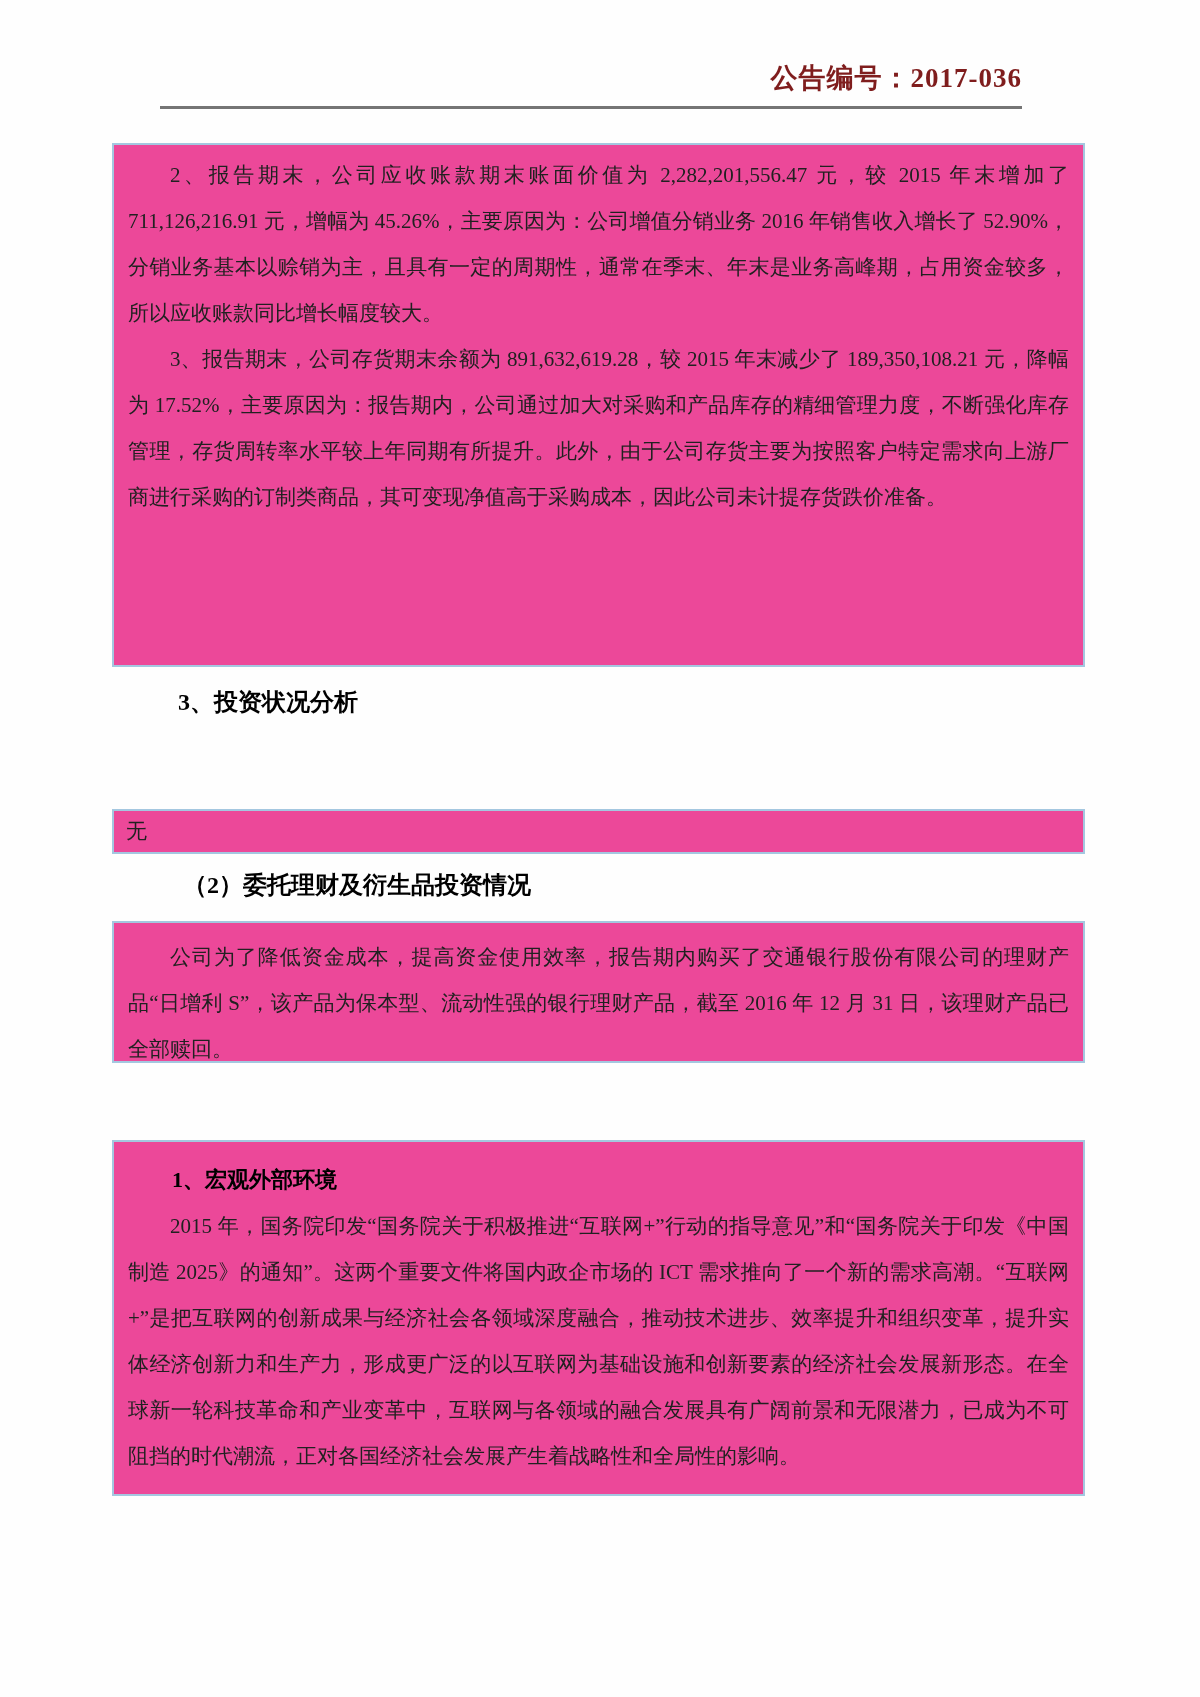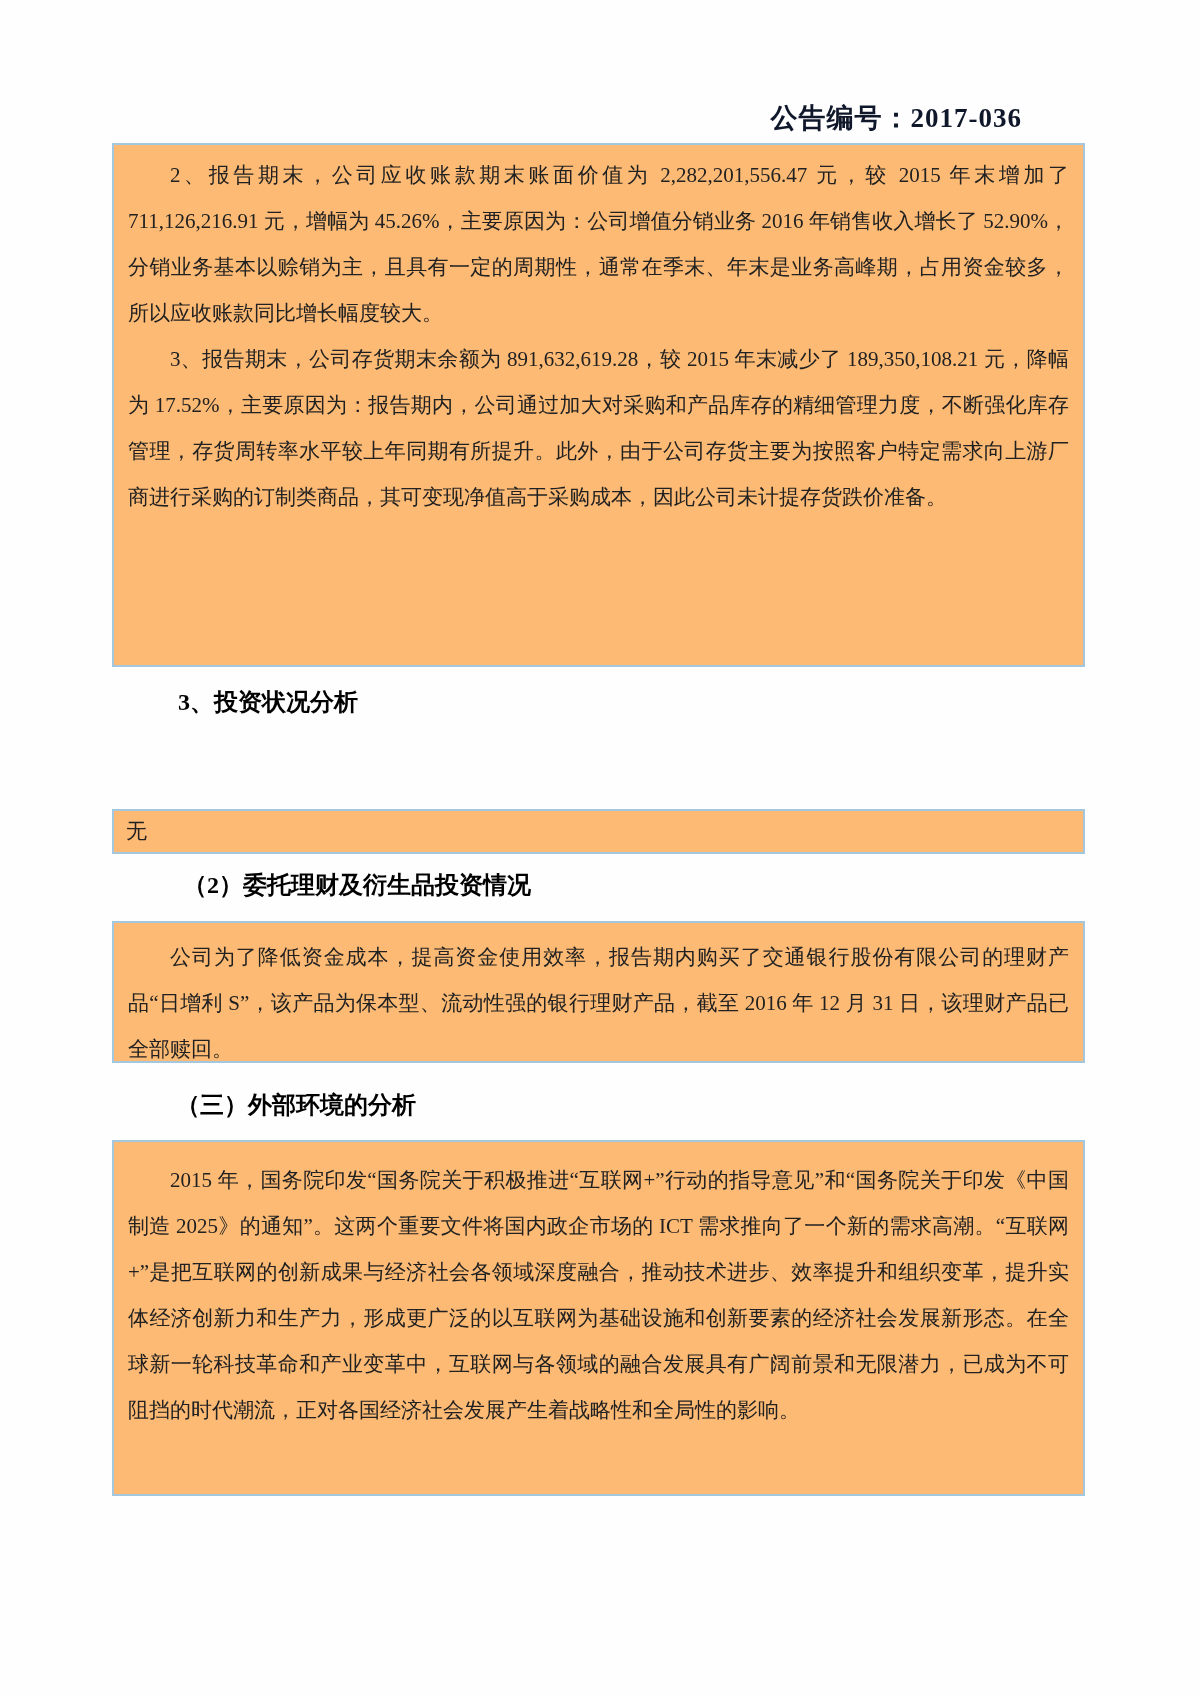--- a/index.html
+++ b/index.html
@@ -9,32 +9,31 @@
     margin:0 auto;
     background:#fefefe;
     overflow:hidden;
     font-family:"Liberation Serif","DejaVu Serif",serif;
     color:#212121;
   }
   
   .doc-header {
     position:absolute; top:60px; left:160px; width:862px;
     text-align:right;
-    font-size:27px; font-weight:bold; color:#0f172a;
+    font-size:27px; font-weight:bold; color:#7f1d1d;
     letter-spacing:1px;
     padding-bottom:10px;
     border-bottom:3px solid var(--rule-color,#757575);
-    margin-top:40px;
   }
   
   .box {
     position:absolute; left:112px; width:973px;
     box-sizing:border-box;
     border:2px solid var(--box-border,#a4c7e0);
-    background:#fdba74;
+    background:#ec4899;
   }
   .box p {
     margin:0;
     font-size:21px; line-height:46px;
     text-align:justify;
     text-indent:2em;
     color:#212121;
   }
   .box-notes   { top:143px; height:524px; padding:7px 14px; }
   .box-none    { top:809px; height:45px;  padding:0 12px; font-size:21px; line-height:41px; }
@@ -79,19 +78,19 @@
   <div class="box box-none">
     <span>无</span>
   </div>
 
   <h3 class="heading h-sub2">（2）委托理财及衍生品投资情况</h3>
 
   <div class="box box-wealth">
     <p>公司为了降低资金成本，提高资金使用效率，报告期内购买了交通银行股份有限公司的理财产品“日增利 S”，该产品为保本型、流动性强的银行理财产品，截至 2016 年 12 月 31 日，该理财产品已全部赎回。</p>
   </div>
 
-  <h3 class="heading h-env">（三）外部环境的分析</h3>
 
   <div class="box box-env">
+    <p class="sub-heading">1、宏观外部环境</p>
     <p>2015 年，国务院印发“国务院关于积极推进“互联网+”行动的指导意见”和“国务院关于印发《中国制造 2025》的通知”。这两个重要文件将国内政企市场的 ICT 需求推向了一个新的需求高潮。“互联网+”是把互联网的创新成果与经济社会各领域深度融合，推动技术进步、效率提升和组织变革，提升实体经济创新力和生产力，形成更广泛的以互联网为基础设施和创新要素的经济社会发展新形态。在全球新一轮科技革命和产业变革中，互联网与各领域的融合发展具有广阔前景和无限潜力，已成为不可阻挡的时代潮流，正对各国经济社会发展产生着战略性和全局性的影响。</p>
   </div>
 
 </div>
 
 </body></html>

